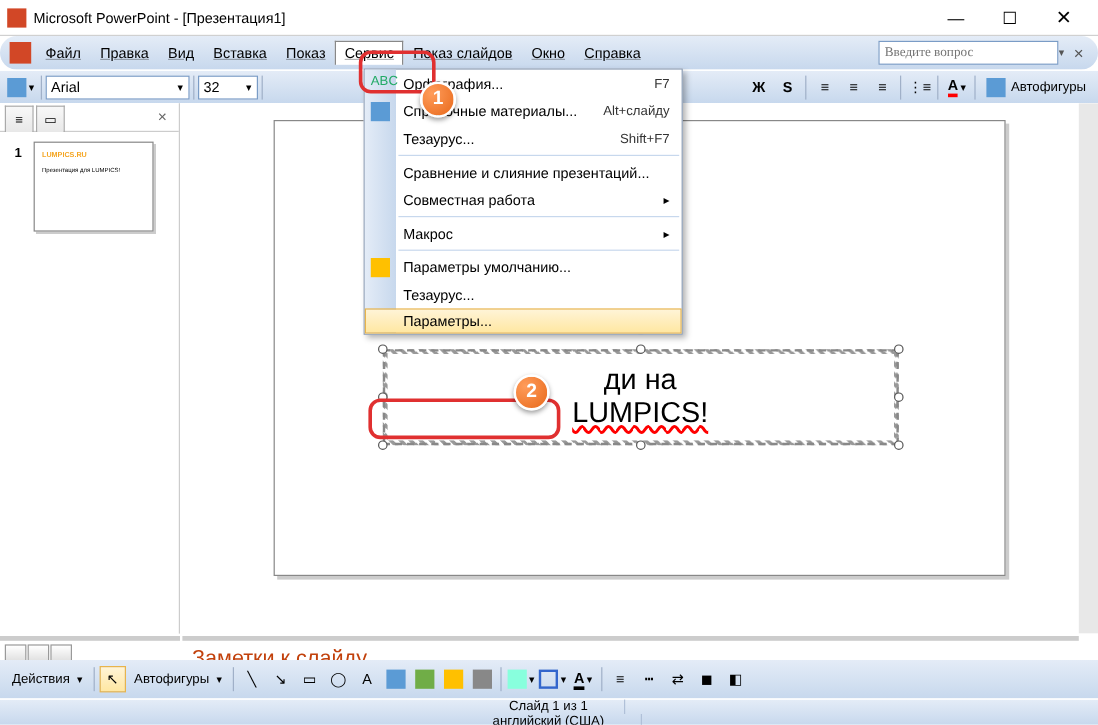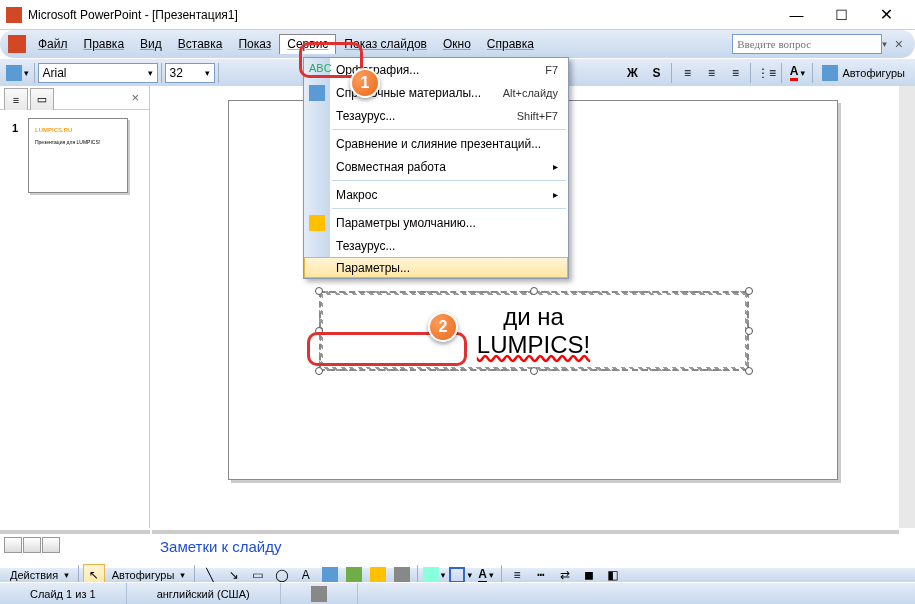--- a/index.html
+++ b/index.html
@@ -69,29 +69,29 @@
 .dd-item .sub-arrow { margin-left: auto; font-size: 10px; }
 .dd-sep { height: 1px; background: #c7d8ed; margin: 2px 2px 2px 28px; }
 .dd-item.highlight { background: linear-gradient(#fff4d7, #ffe7a2); border: 1px solid #e8b44b; padding-left: 31px; padding-right: 9px; height: 21px; }
 .dd-icon { position: absolute; left: 5px; width: 16px; height: 16px; }
 
 
 .callout { position: absolute; width: 30px; height: 30px; border-radius: 50%; background: radial-gradient(circle at 30% 30%, #ff9c5a, #e8691b); border: 2px solid #fff; box-shadow: 0 2px 4px rgba(0,0,0,0.4); display: flex; align-items: center; justify-content: center; color: #fff; font-weight: bold; font-size: 16px; z-index: 200; }
 .red-ring { position: absolute; border: 3px solid #e03030; border-radius: 10px; z-index: 150; pointer-events: none; }
 
 
-.notes { position: absolute; left: 152px; right: 16px; bottom: 48px; height: 26px; border-top: 4px solid #ccc; background: #fff; padding: 4px 8px; font-size: 15px; color: #1d4ed8; }
+.notes { position: absolute; left: 152px; right: 16px; bottom: 48px; height: 26px; border-top: 4px solid #ccc; background: #fff; padding: 4px 8px; font-size: 18px; color: #c2410c; }
 .view-btns { position: absolute; left: 0; bottom: 48px; height: 26px; width: 150px; border-top: 4px solid #ccc; display: flex; align-items: center; padding: 0 4px; gap: 1px; }
 .view-btn { width: 18px; height: 16px; border: 1px solid #999; background: linear-gradient(#fff,#ddd); }
 
 
-.bottom-tb { position: absolute; left: 0; right: 0; bottom: 22px; height: 14px; background: linear-gradient(#e4ecf7, #c7d8ed); display: flex; align-items: center; padding: 0 4px; }
-
-
-.status { position: absolute; left: 0; right: 0; bottom: 0; height: 22px; background: linear-gradient(#e4ecf7, #c7d8ed); display: flex; align-items: center; font-size: 11px; border-top: 1px solid #fff; }
+.bottom-tb { position: absolute; left: 0; right: 0; bottom: 22px; height: 32px; background: linear-gradient(#e4ecf7, #c7d8ed); display: flex; align-items: center; padding: 0 4px; }
+
+
+.status { position: absolute; left: 0; right: 0; bottom: 0; height: 22px; background: linear-gradient(#e4ecf7, #c7d8ed); display: flex; align-items: center; font-size: 11px; border-top: 1px solid #fff; flex-direction: column; }
 .status-cell { padding: 0 30px; border-right: 1px solid #b0c0d8; height: 100%; display: flex; align-items: center; }
 
 .scrollbar-v { position: absolute; right: 0; top: 0; bottom: 0; width: 16px; background: #e8e8e8; }
 </style>
 </head>
 <body>
 
 <div class="titlebar">
   <div class="app-icon"></div>
   <div class="title">Microsoft PowerPoint - [Презентация1]</div>

